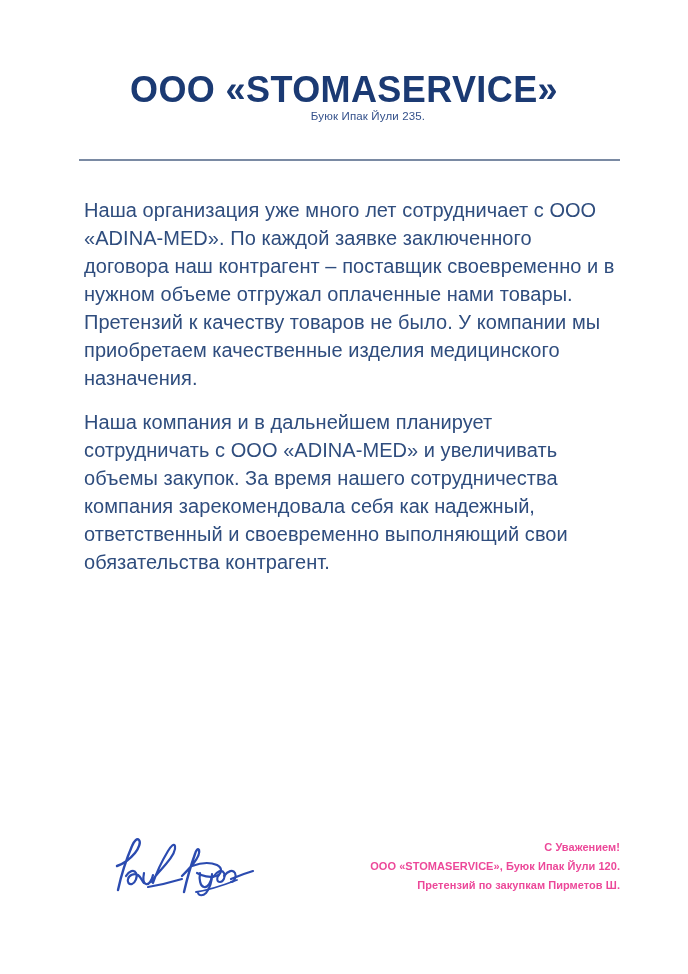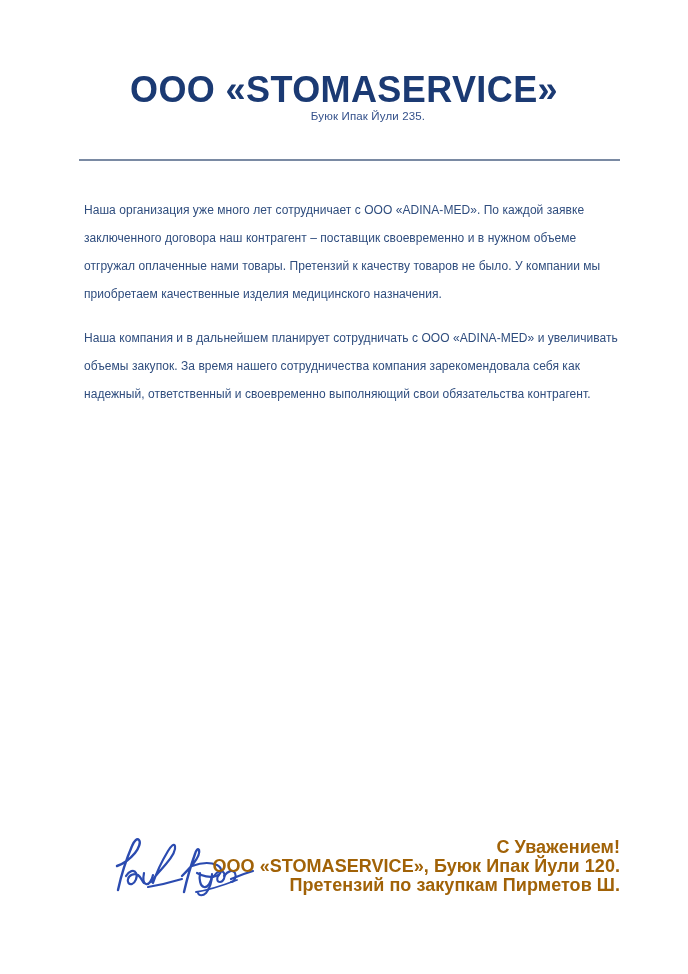--- a/index.html
+++ b/index.html
@@ -59,21 +59,21 @@
 
   
   .body-copy {
     position: absolute;
     left: 84px;
     top: 196px;
     width: 536px;
   }
 
   .paragraph {
-    font-size: 12px;
+    font-size: 20px;
     font-weight: 400;
     line-height: 28px;
     color: #2f4d7e;
     letter-spacing: 0.05px;
     text-align: left;
     margin: 0;
   }
 
   .paragraph + .paragraph {
     margin-top: 16px;
@@ -104,24 +104,24 @@
 
   .closing-block {
     position: absolute;
     right: 68px;
     top: 12px;
     width: 420px;
     text-align: right;
   }
 
   .closing-line {
-    font-size: 18px;
+    font-size: 11px;
     font-weight: 700;
     line-height: 19px;
-    color: #a16207;
+    color: #ec4899;
     letter-spacing: 0.05px;
     white-space: nowrap;
   }
 </style>
 </head>
 <body>
 
 <div class="page">
 
   <div class="letterhead">

